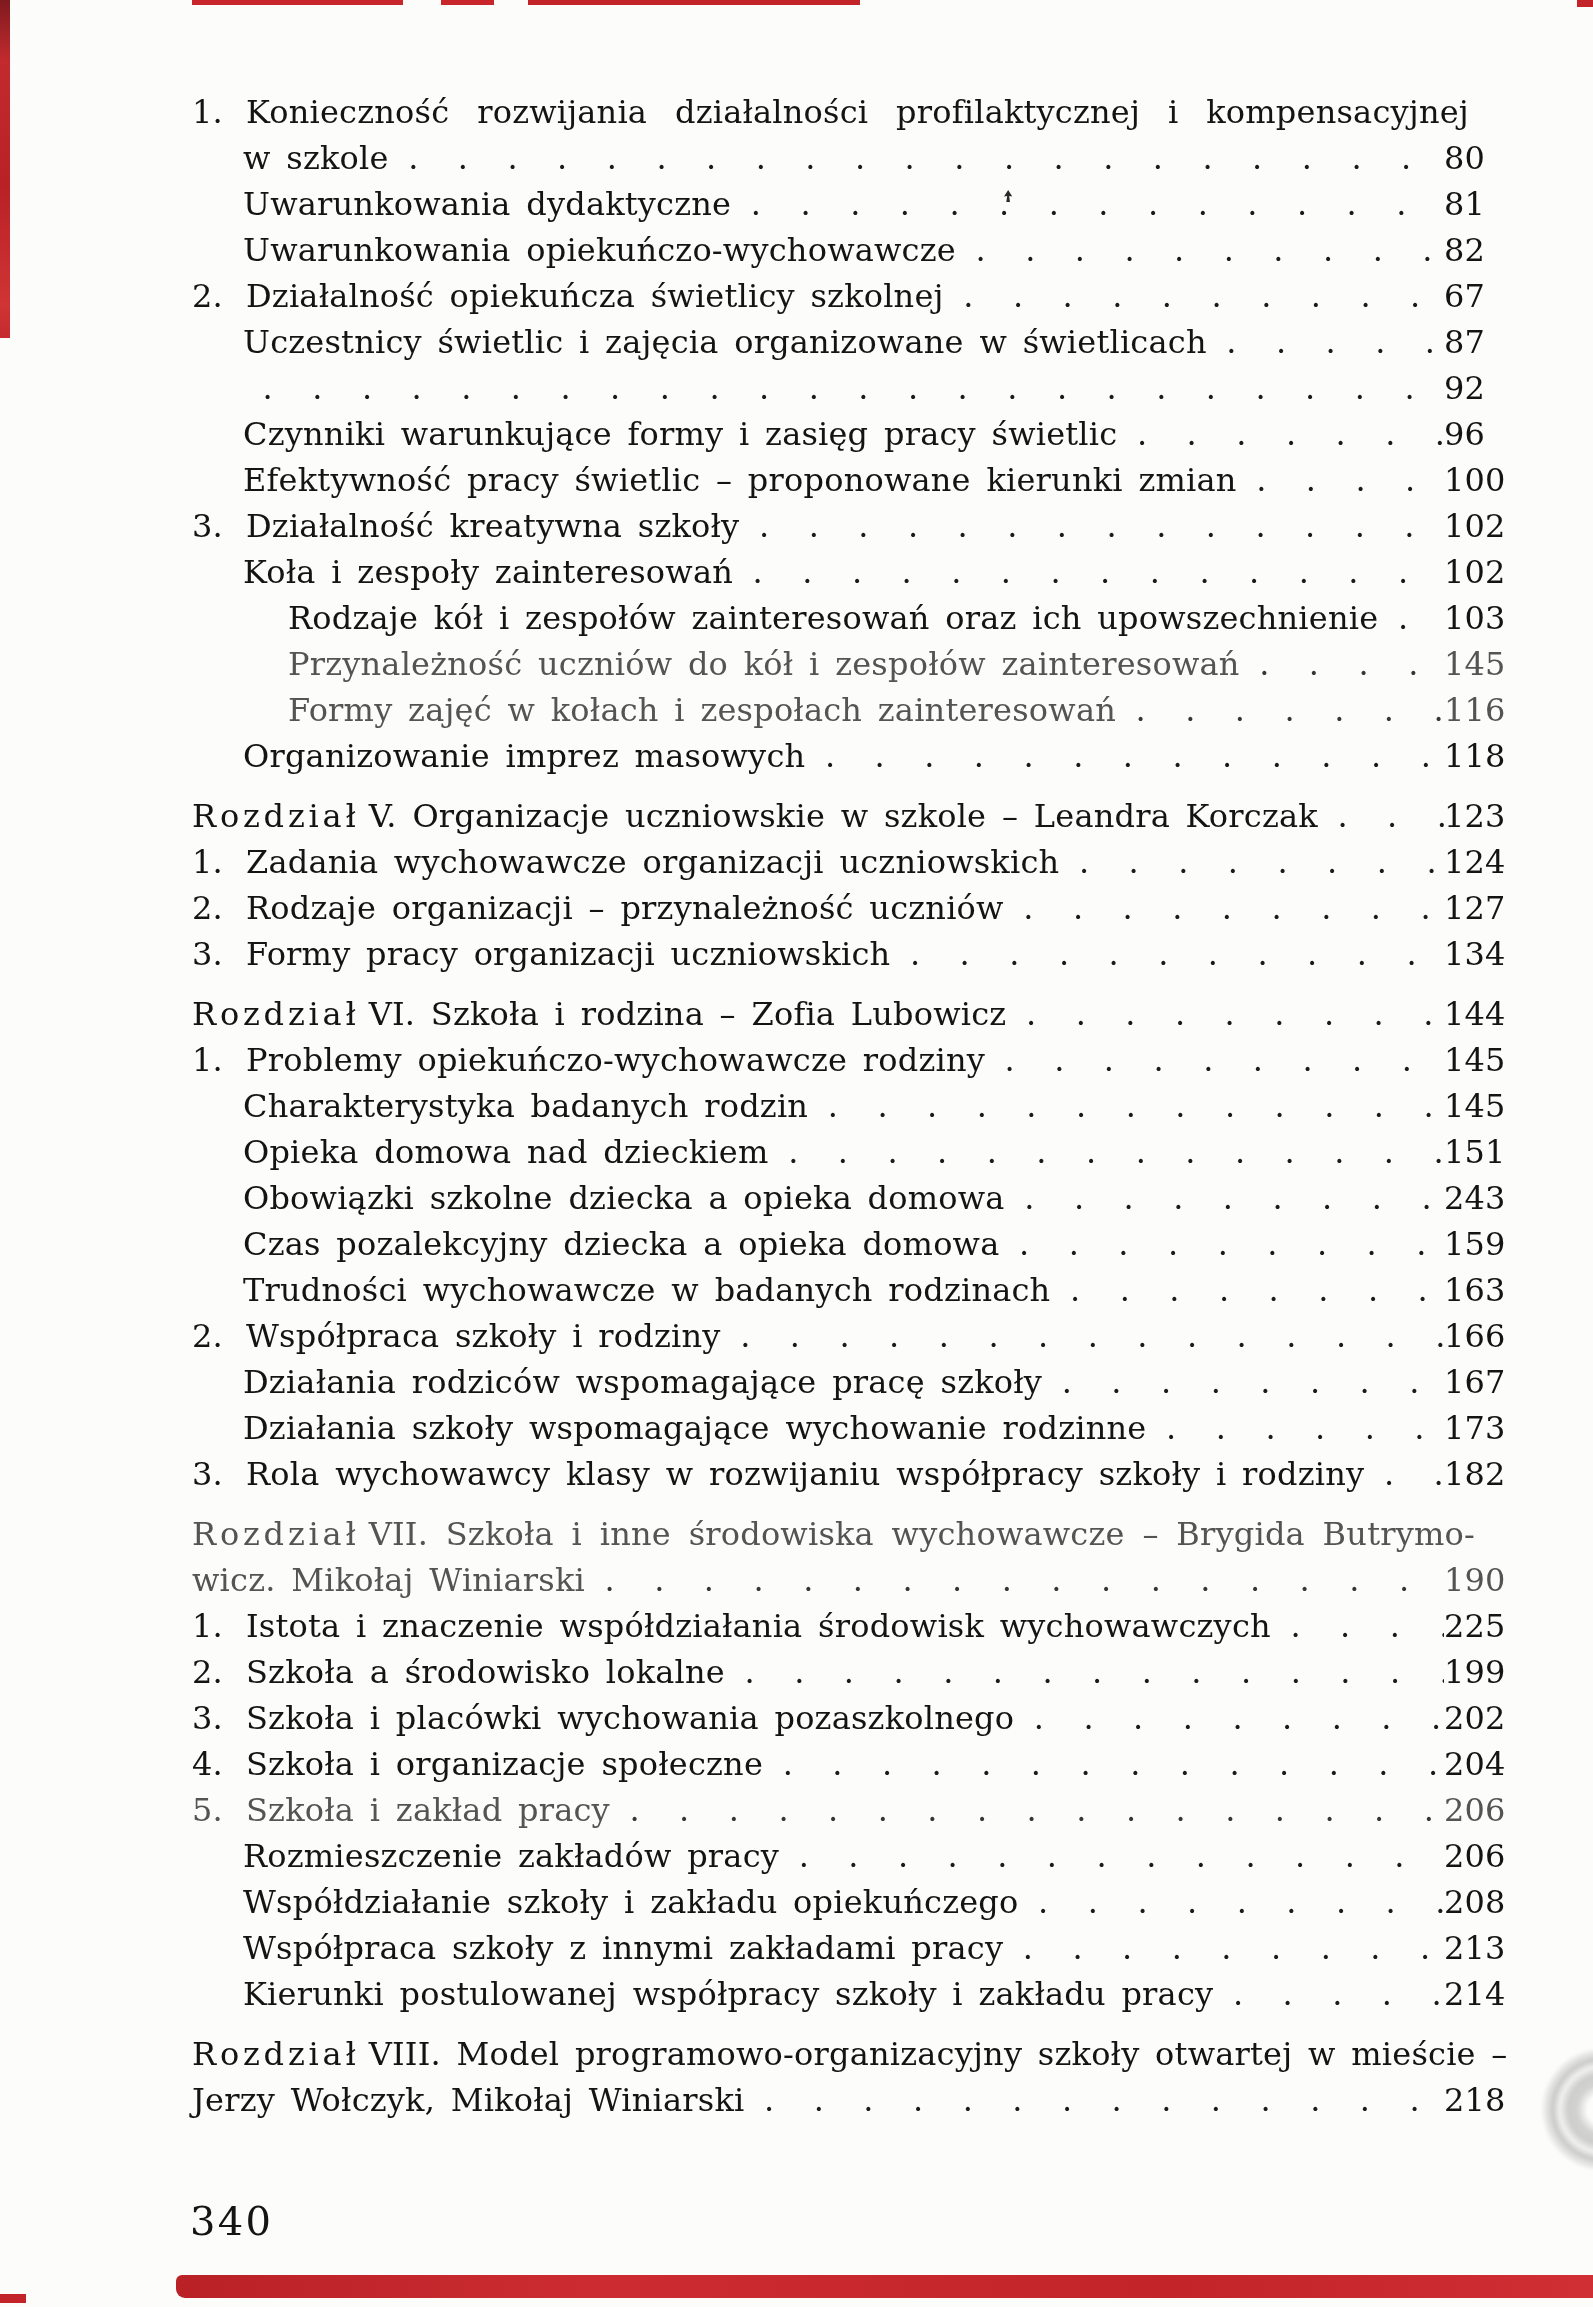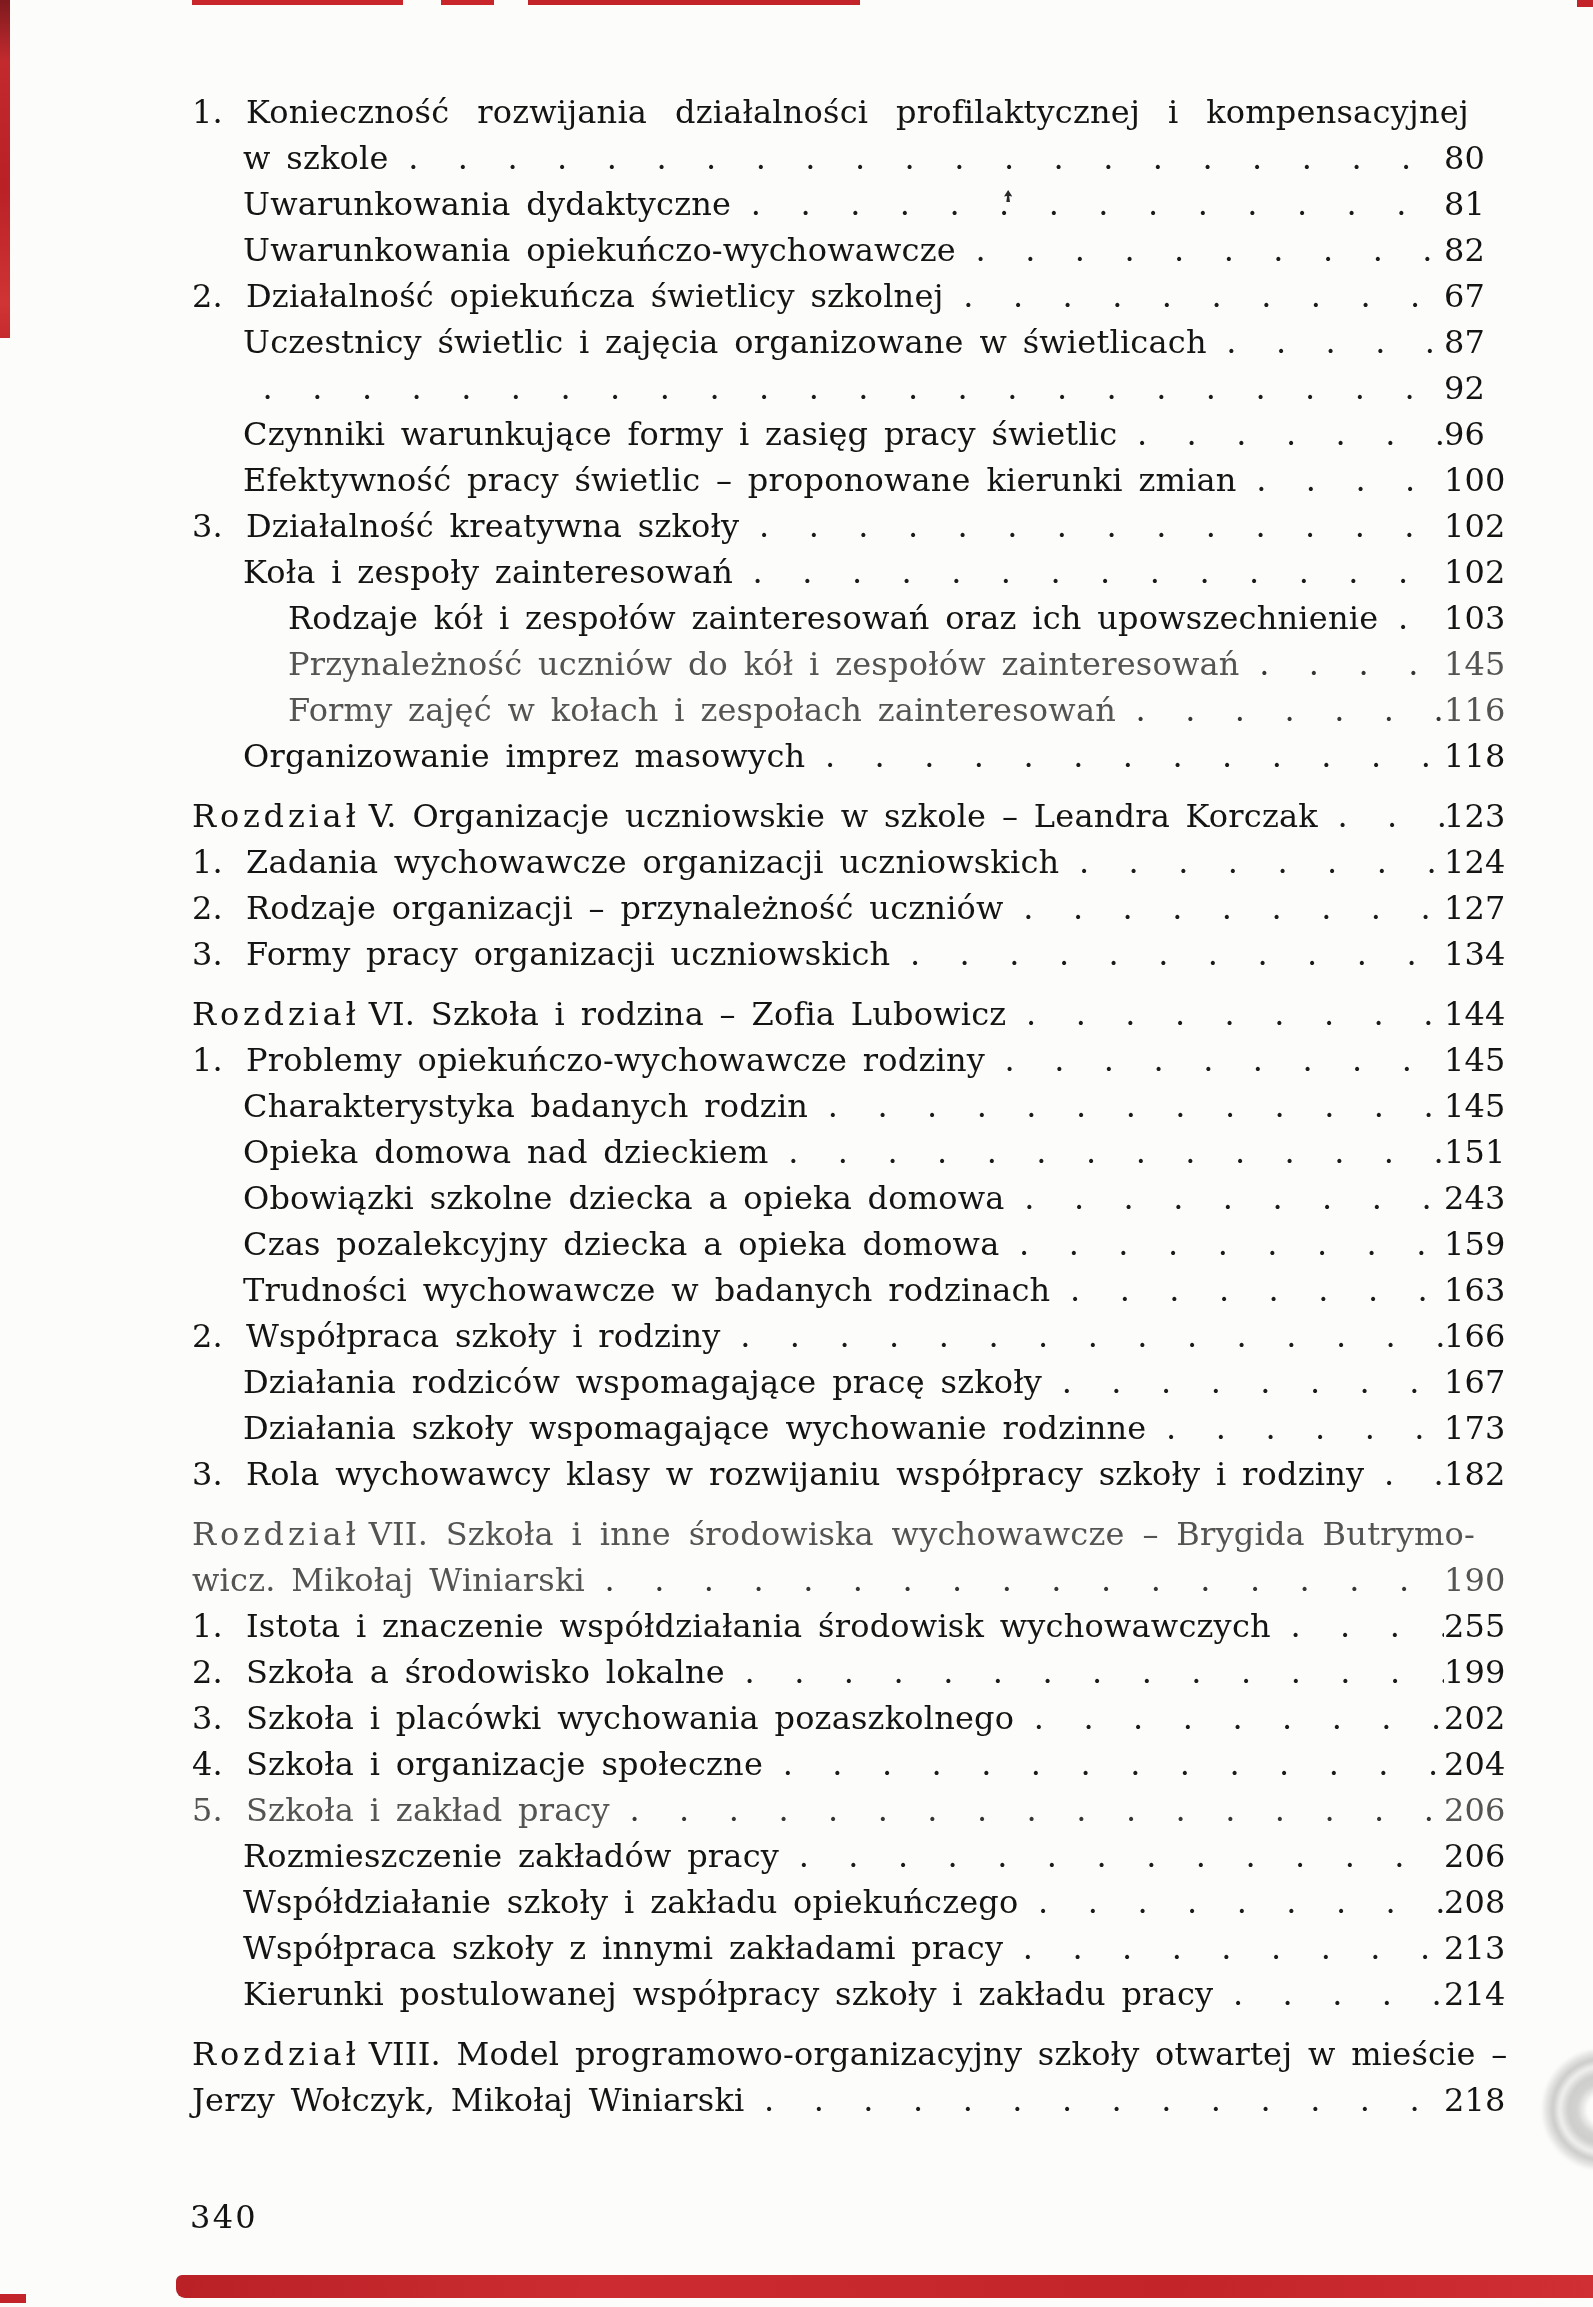--- a/index.html
+++ b/index.html
@@ -22,21 +22,21 @@
   .chlabel{letter-spacing:3.8px;margin-right:9px}
   .leader{
     flex:1 1 auto;min-width:0;overflow:hidden;
     padding-left:19.6px;letter-spacing:12px;color:#1a1a1a;
   }
   .pagenum{flex:0 0 91px;text-align:left}
   .row.justify .title{display:block;flex:0 0 1223px;text-align:justify;text-align-last:justify}
   .row.chapter-first.justify .title{flex-basis:1283px}
   .row.faded{color:#3d3d3d;filter:blur(0.5px);opacity:.88}
   
-  .folio{position:absolute;left:190px;top:2198px;font-size:32px;letter-spacing:2.3px}
+  .folio{position:absolute;left:190px;top:2198px;font-size:40px;letter-spacing:2.3px}
   
   .red-left{position:absolute;left:0;top:0;width:9.8px;height:338px;
     background:linear-gradient(180deg,#7e1a1e,#c22a2e 18%,#b92127 55%,#d03434 90%,#c52a2e)}
   .red-top-a{position:absolute;left:192px;top:0;width:211px;height:5.3px;background:#c8262b}
   .red-top-b{position:absolute;left:441px;top:0;width:53px;height:4.5px;background:#c8262b}
   .red-top-c{position:absolute;left:528px;top:0;width:332px;height:5.3px;background:#c22429}
   .red-top-r{position:absolute;left:1577px;top:0;width:16.6px;height:6.8px;background:#c22429}
   .red-bottom{position:absolute;left:176px;top:2275px;width:1418px;height:22.6px;border-radius:6px 0 0 9px;
     background:linear-gradient(90deg,#b92127,#cc2c31 30%,#c22429 70%,#d02f34)}
   .red-bottom-tick{position:absolute;left:0;top:2294px;width:26px;height:9px;background:#c22429}
@@ -222,21 +222,21 @@
     </div>
     <div class="row chapter-cont faded">
       <span class="title">wicz. Mikołaj Winiarski</span>
       <span class="leader">. . . . . . . . . . . . . . . . . . . . . . . . . . . . . . . . . . . . . . . . </span>
       <span class="pagenum">190</span>
     </div>
     <div class="row item">
       <span class="num">1.</span>
       <span class="title">Istota i znaczenie współdziałania środowisk wychowawczych</span>
       <span class="leader">. . . . . . . . . . . . . . . . . . . . . . . . . . . . . . . . . . . . . . . . </span>
-      <span class="pagenum">255</span>
+      <span class="pagenum">225</span>
     </div>
     <div class="row item">
       <span class="num">2.</span>
       <span class="title">Szkoła a środowisko lokalne</span>
       <span class="leader">. . . . . . . . . . . . . . . . . . . . . . . . . . . . . . . . . . . . . . . . </span>
       <span class="pagenum">199</span>
     </div>
     <div class="row item">
       <span class="num">3.</span>
       <span class="title">Szkoła i placówki wychowania pozaszkolnego</span>

